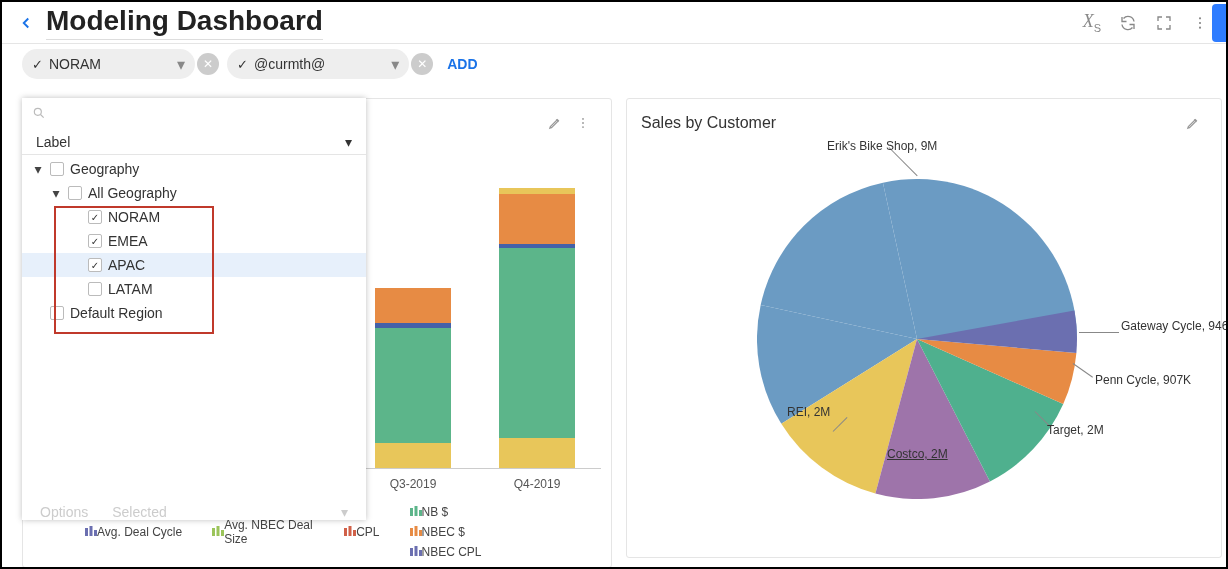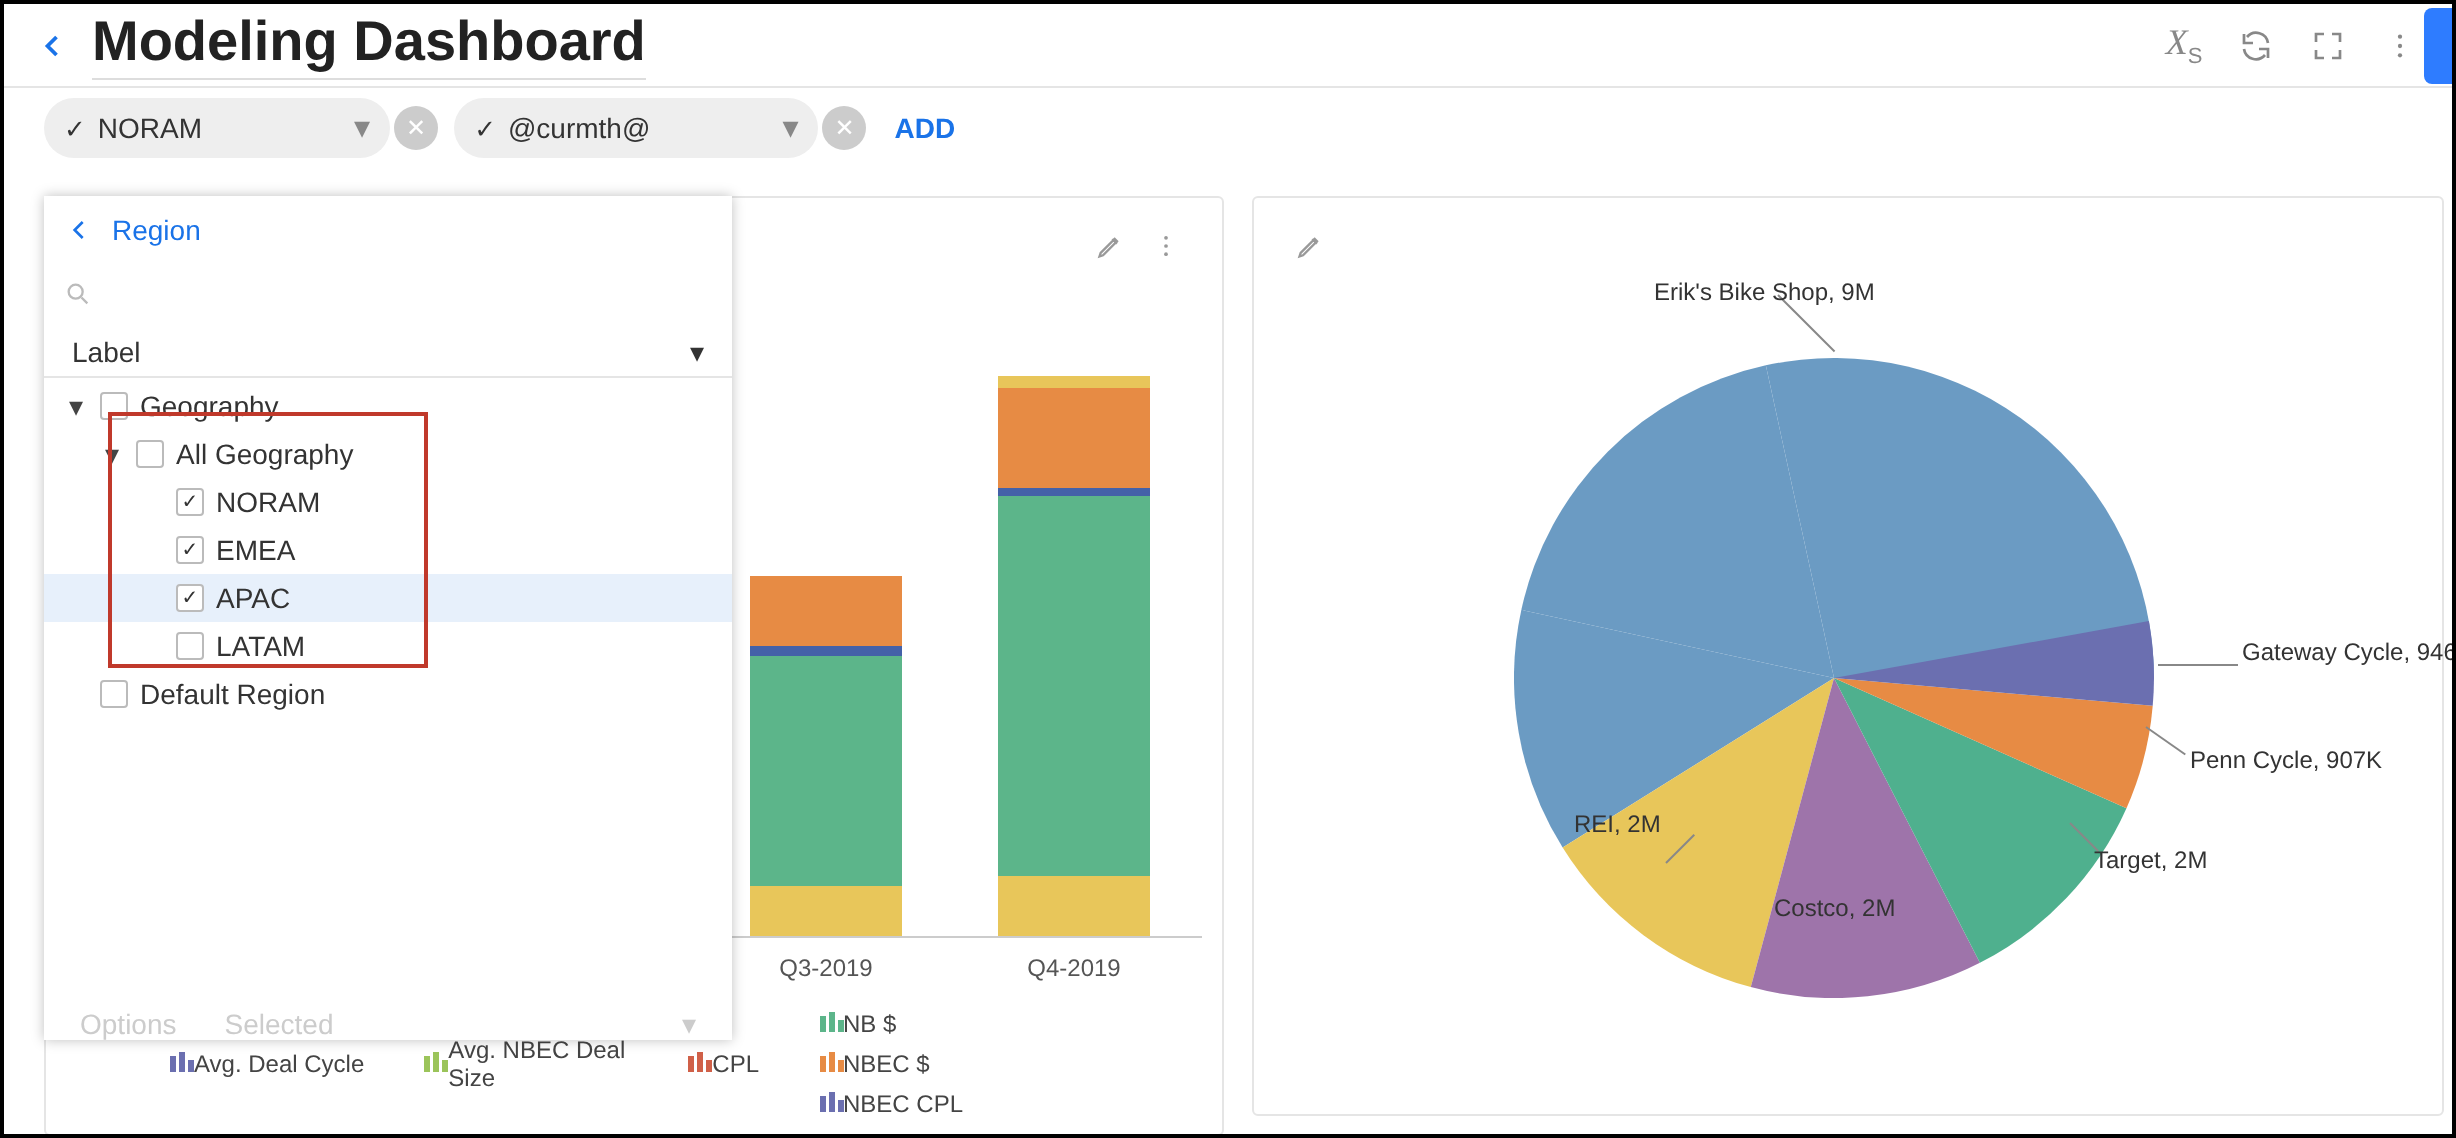--- a/index.html
+++ b/index.html
@@ -74,21 +74,21 @@
   .redbox { position:absolute; border:2px solid #c0392b; }
 
   
   .pie-wrap { position:absolute; left:130px; top:80px; width:320px; height:320px; }
   .pie-wrap svg{ width:100%; height:100%; }
   .pie-label { position:absolute; font-size:12px; color:#333; white-space:nowrap; }
   .pl1{left:200px; top:40px;} 
   .pl2{left:494px; top:220px;} 
   .pl3{left:468px; top:274px;} 
   .pl4{left:420px; top:324px;} 
-  .pl5{left:260px; top:348px;} 
+  .pl5{left:260px; top:348px;text-decoration:underline;} 
   .pl6{left:160px; top:306px;} 
   .pie-line{position:absolute; height:1px; background:#888;}
   .pie-linev{position:absolute; width:1px; background:#888;}
 </style>
 </head>
 <body>
 
 <div class="header">
   <div class="back-btn">
     <svg width="18" height="18" viewBox="0 0 24 24" fill="none" stroke="#1a73e8" stroke-width="2.5">
@@ -250,20 +250,21 @@
               </svg>
             </span>
             <span>NBEC CPL</span>
           </div>
       </div>
     </div>
   </div>
 
   <div class="card card-right">
     <div class="card-header">
+      <span class="card-title">Sales by Customer</span>
       <div class="card-icn">
         <svg width="14" height="14" viewBox="0 0 24 24" fill="none" stroke="#999" stroke-width="2">
             <path d="M3 21l3-1 12-12-2-2L4 18l-1 3zM14 6l4 4"></path>
           </svg>
       </div>
     </div>
     <div class="pie-wrap">
       <svg viewBox="-1 -1 2 2">
 
         <path d="M 0 0 L 0.213 -0.977 A 1 1 0 1 0 -0.213 0.977 A 1 1 0 0 0 1 0 Z" fill="none"></path>
@@ -297,26 +298,20 @@
     <div class="pie-label pl1">Erik's Bike Shop, 9M</div>
     <div class="pie-label pl2">Gateway Cycle, 946K</div>
     <div class="pie-label pl3">Penn Cycle, 907K</div>
     <div class="pie-label pl4">Target, 2M</div>
     <div class="pie-label pl5">Costco, 2M</div>
     <div class="pie-label pl6">REI, 2M</div>
   </div>
 </div>
 
 <div class="dropdown">
-  <div class="dd-top">
-    <svg width="16" height="16" viewBox="0 0 24 24" fill="none" stroke="#1a73e8" stroke-width="2">
-        <path d="M14 6l-6 6 6 6"></path>
-      </svg>
-    <span>Region</span>
-  </div>
   <div class="dd-search">
     <svg width="14" height="14" viewBox="0 0 24 24" fill="none" stroke="#bbb" stroke-width="2">
         <circle cx="10" cy="10" r="6"></circle>
         <path d="M20 20l-5-5"></path>
       </svg>
   </div>
   <div class="dd-label-row">
     <span>Label</span>
     <span>▾</span>
   </div>

